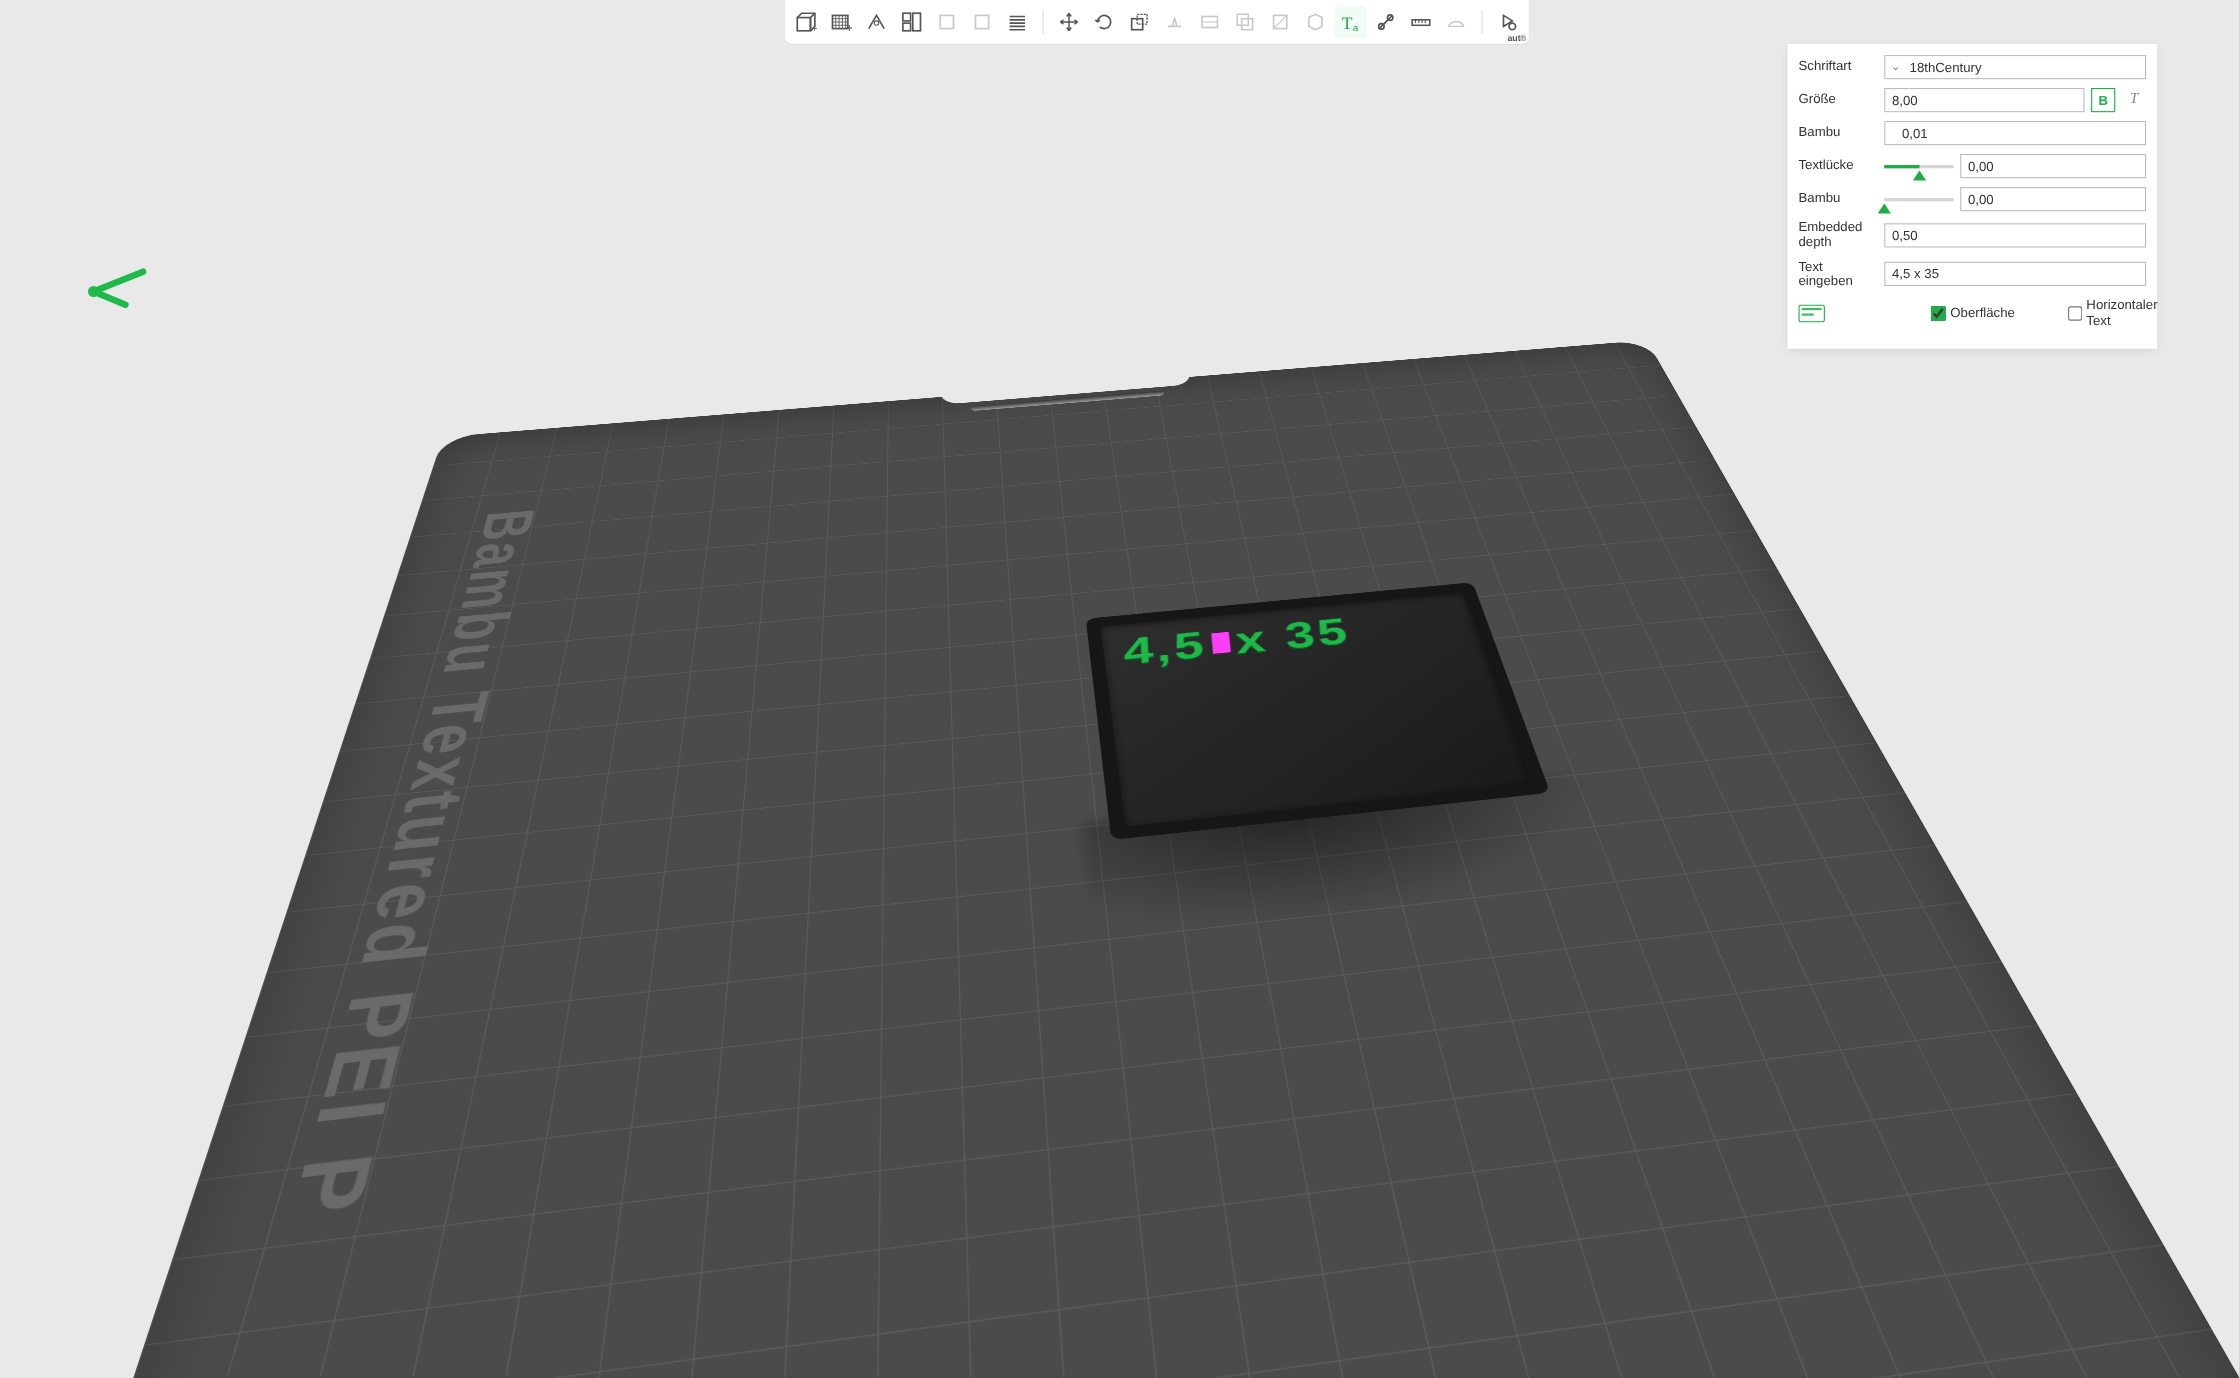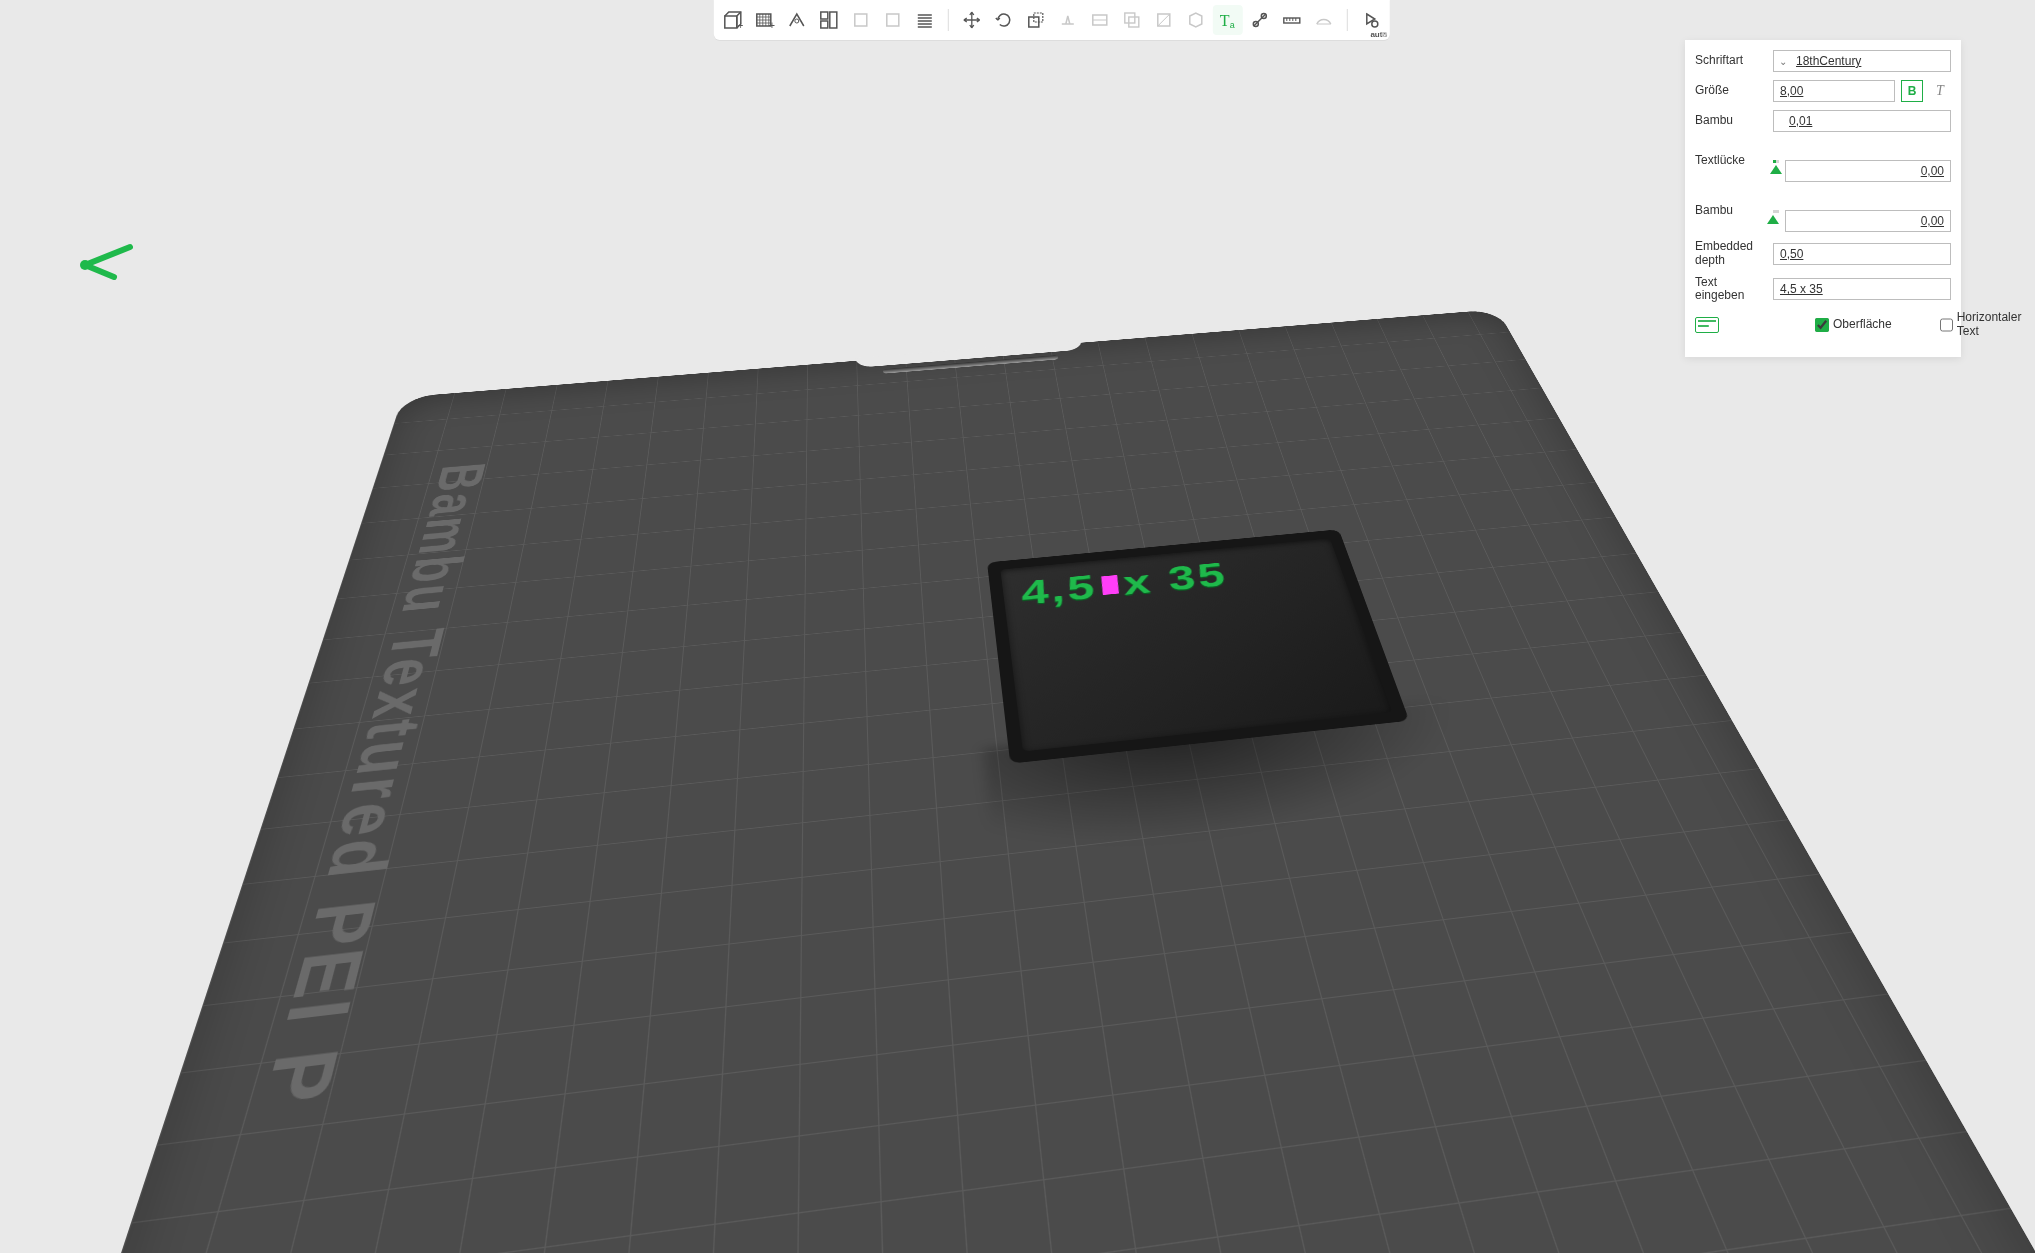--- a/index.html
+++ b/index.html
@@ -146,21 +146,21 @@
   }
   .toolbar .sub {
     position:absolute; right:2px; bottom:1px;
     font-size:8px; font-weight:700;
   }
 
   
   .panel {
     position:absolute;
     top:40px; right:74px;
-    width:276px;
+    width:336px;
     background:#fff;
     padding:10px 10px 10px 10px;
     font-size:12px;
     color:#333;
     box-shadow: 0 2px 8px rgba(0,0,0,.08);
   }
   .row {
     display:grid;
     grid-template-columns: 72px 1fr auto auto;
     align-items:center;
@@ -170,23 +170,22 @@
   }
   .row label { color:#333; white-space: normal; line-height:1.15; }
   .row input[type=text] {
     width:100%;
     height:22px;
     border:1px solid #bdbdbd;
     padding:1px 6px;
     font-size:12px;
     background:#fff;
     color:#333;
-    text-decoration:underline;
-  }
-  .row .short { width:44px; text-align:right;margin-top:20px; }
+  }
+  .row .short { width:44px; text-align:left; }
   .row .num-end { grid-column: 4; }
   .row .select-wrap { grid-column: 2 / span 3; position:relative; }
   .row .select-wrap .chev {
     position:absolute; left:6px; top:50%; transform:translateY(-50%);
     font-size:10px; color:#777; pointer-events:none;
   }
   .row .select-wrap input { padding-left:22px; }
   .btn-sq {
     width:22px; height:22px;
     border:1px solid #1fae46;

